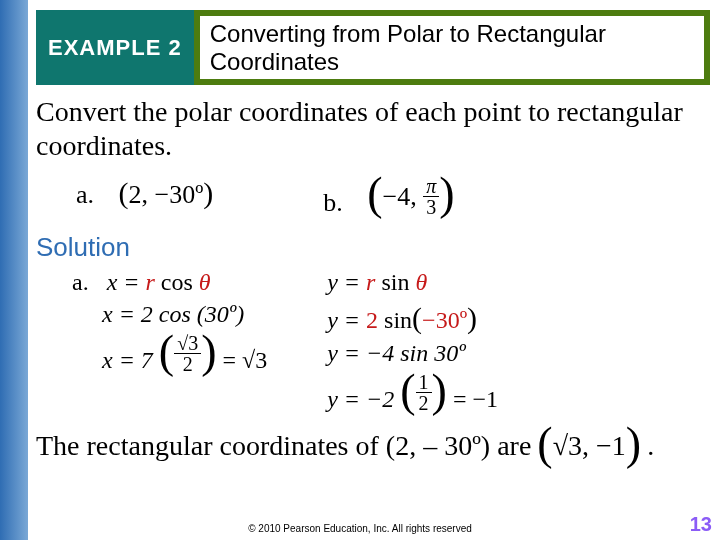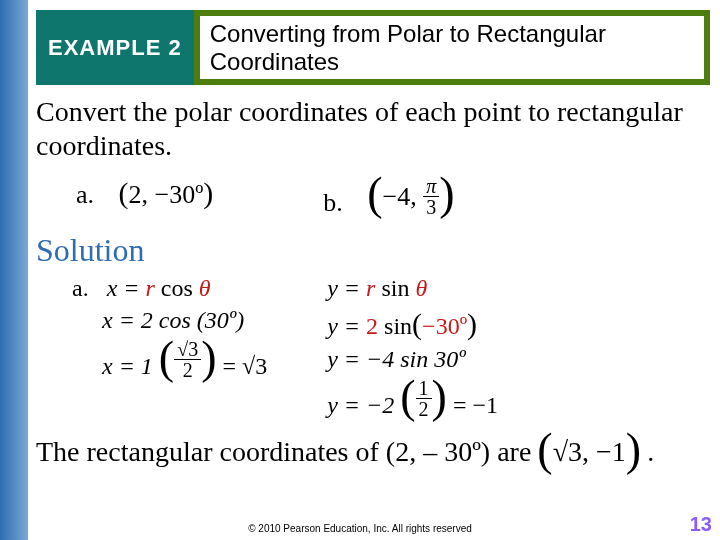--- a/index.html
+++ b/index.html
@@ -52,23 +52,22 @@
   .row-ab {
     display: flex;
     gap: 110px;
     margin: 8px 0 14px 40px;
     font-family: Liberation Serif, serif;
     font-size: 26px;
   }
   .row-ab .lbl { margin-right: 18px; }
   .sol {
     color: #2f6db3;
-    font-size: 32px;
+    font-size: 26px;
     margin: 6px 0 6px 0;
-    font-family: Liberation Serif, serif;
   }
   .work {
     display: flex;
     gap: 60px;
     font-family: "Times New Roman", Times, serif;
     font-size: 24px;
     margin-left: 36px;
   }
   .col { display: flex; flex-direction: column; gap: 5px; }
   .ln { white-space: nowrap; }
@@ -151,21 +150,21 @@
     <div class="col">
       <div class="ln">
         <span>a.</span>&nbsp;&nbsp;
         <span class="it">x =</span>
         <span class="it r">r</span><span> cos </span><span class="it r">θ</span>
       </div>
       <div class="ln">
         &nbsp;&nbsp;&nbsp;&nbsp;&nbsp;<span class="it">x = 2 cos (30º)</span>
       </div>
       <div class="ln">
-        &nbsp;&nbsp;&nbsp;&nbsp;&nbsp;<span class="it">x = 1</span>
+        &nbsp;&nbsp;&nbsp;&nbsp;&nbsp;<span class="it">x = 7</span>
         <span class="pfrac">
             <span class="pL">(</span>
             <span class="frac">
               <span class="n">√3</span>
               <span class="d">2</span>
             </span>
             <span class="pR">)</span>
           </span>
         <span> = √3</span>
       </div>

